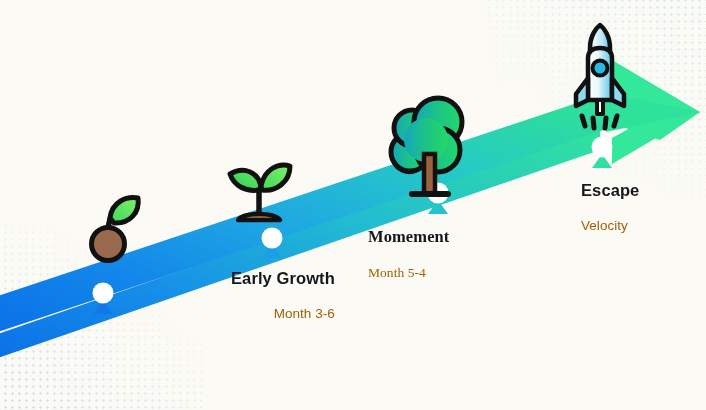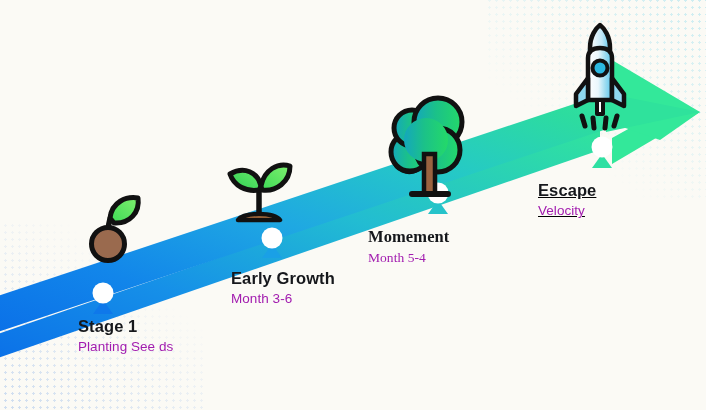--- a/index.html
+++ b/index.html
@@ -42,22 +42,22 @@
   }
   .label .title{
     font-size:16.5px;
     font-weight:bold;
     color:#16181c;
     letter-spacing:.1px;
   }
   .label .sub{
     font-size:13.5px;
     font-weight:normal;
-    color:#a21caf;
-    margin-top:4px;
+    color:#a16207;
+    margin-top:19px;
     letter-spacing:.05px;
   }
 </style>
 </head>
 <body>
 
 <div id="stage">
 
   <div class="halftone" id="dots-tr"></div>
   <div class="halftone" id="dots-bl"></div>
@@ -166,33 +166,29 @@
       <path d="M 22 54 L 10 70 L 10 82 L 22 76 Z" fill="#8fd9f0" stroke="#111111" stroke-width="4.5" stroke-linejoin="round"></path>
       <path d="M 46 54 L 58 70 L 58 82 L 46 76 Z" fill="#8fd9f0" stroke="#111111" stroke-width="4.5" stroke-linejoin="round"></path>
       <path d="M 31 76 L 31 90 L 37 90 L 37 76 Z" fill="#ffffff" stroke="#111111" stroke-width="4" stroke-linejoin="round"></path>
       <path d="M 16 92 L 19 102" stroke="#111111" stroke-width="5" stroke-linecap="round"></path>
       <path d="M 27 94 L 28 104" stroke="#111111" stroke-width="5" stroke-linecap="round"></path>
       <path d="M 40 94 L 39 104" stroke="#111111" stroke-width="5" stroke-linecap="round"></path>
       <path d="M 51 92 L 48 102" stroke="#111111" stroke-width="5" stroke-linecap="round"></path>
     </g>
   </svg>
 
-  <div class="label" style="left:78px;top:317px;">
-    <div class="title">Stage 1</div>
-    <div class="sub">Planting See ds</div>
-  </div>
 
-  <div class="label" style="left:231px;top:269px;">
+  <div class="label" style="left:231px;top:269px;text-align:right;">
     <div class="title">Early Growth</div>
     <div class="sub">Month 3-6</div>
   </div>
 
   <div class="label" style="left:368px;top:228px;font-family:Liberation Serif, serif;">
     <div class="title">Momement</div>
     <div class="sub">Month 5-4</div>
   </div>
 
-  <div class="label" style="left:538px;top:181px;text-decoration:underline;">
+  <div class="label" style="left:581px;top:181px;">
     <div class="title">Escape</div>
     <div class="sub">Velocity</div>
   </div>
 
 </div>
 
 </body></html>

